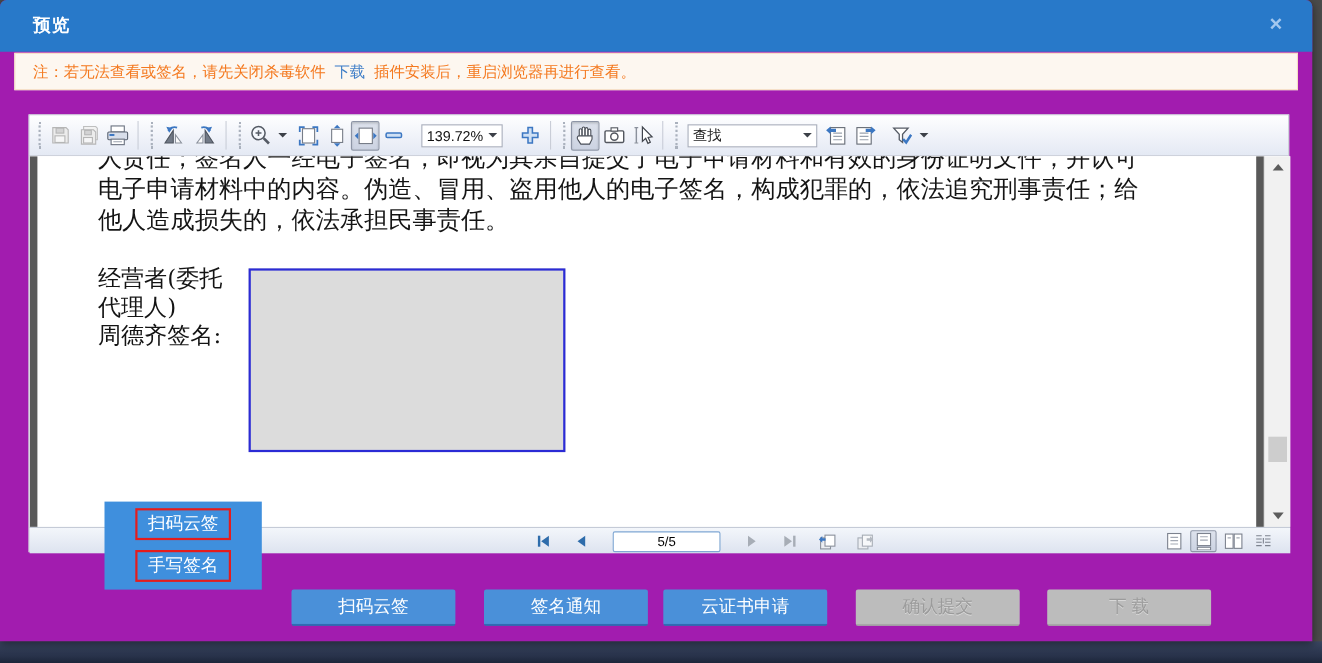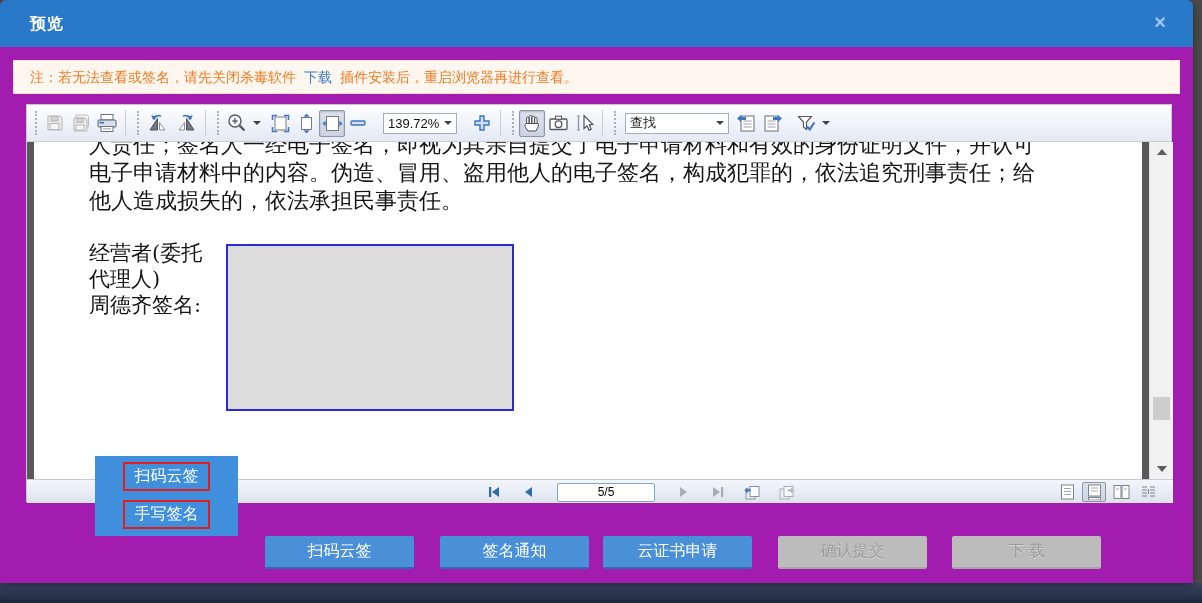--- a/index.html
+++ b/index.html
@@ -8,39 +8,39 @@
   .bottom-bg{position:absolute;left:0;top:583px;width:1202px;height:20px;
     background:linear-gradient(#3a4661,#273149 70%,#1b2539)}
   .dialog{position:absolute;left:0;top:0;width:1193px;height:583px;background:#a21caf;
     border-radius:6px 6px 0 0;box-shadow:0 2px 8px rgba(0,0,0,.45)}
   
   .titlebar{position:absolute;left:0;top:0;width:100%;height:47px;background:#2879c9;border-radius:6px 6px 0 0}
   .title{position:absolute;left:30px;top:0;line-height:47px;color:#fff;font-size:16px;font-weight:bold;letter-spacing:1px}
   .close{position:absolute;right:23px;top:13px;width:20px;height:20px;color:#a3c7ee;font-size:20px;font-weight:bold;
     line-height:19px;text-align:center;cursor:pointer}
   
-  .notice{position:absolute;left:13px;top:60px;width:1167px;height:34px;background:#fdf7f0;border:1px solid #f6ddc5;
+  .notice{position:absolute;left:13px;top:48px;width:1167px;height:34px;background:#fdf7f0;border:1px solid #f6ddc5;
     line-height:32px;padding-left:16px;font-size:14px;color:#f4791f;white-space:nowrap}
   .notice .lnk{color:#3f7ec7;margin:0 8px;cursor:pointer}
   
   .viewer{position:absolute;left:26px;top:104px;width:1146px;height:398px;border:1px solid #c4c9d4;background:#fff}
   .toolbar{position:absolute;left:0;top:0;width:100%;height:37px;display:flex;align-items:center;
     background:linear-gradient(#fefeff,#e4e9f4);border-bottom:1px solid #c9ced9;padding:0 2px}
   .grip{width:3px;height:24px;border-left:2px dotted #aab1bd;margin:0 4px 0 6px}
   .sep{width:1px;height:26px;background:#c9cdd7;margin:0 5px}
   .tbtn{min-width:26px;height:27px;display:flex;align-items:center;justify-content:center;border:1px solid transparent;
     border-radius:2px;cursor:pointer;padding:0 1px}
   .tbtn.pressed{background:linear-gradient(#dde2ec,#ccd3e2);border:1px solid #8d95a6;box-shadow:inset 0 1px 2px rgba(0,0,0,.2)}
   .tbtn.disabled{opacity:.95}
   .caret{width:0;height:0;border-left:4px solid transparent;border-right:4px solid transparent;border-top:4px solid #3c4048;margin-left:3px}
   .combo{height:21px;background:#fff;border:1px solid #a7adbb;display:flex;align-items:center;
     padding:0 4px;font-size:13px;color:#111;cursor:pointer}
   .combo .caret{margin-left:auto}
   .combo.zoom{width:74px;margin:0 12px}
-  .combo.find{width:104px;margin:0 4px;color:#222}
+  .combo.find{width:118px;margin:0 4px;color:#222}
   
   .doc-area{position:absolute;left:0;top:37px;width:1146px;height:337px;background:#fff;overflow:hidden}
   .page-edge{position:absolute;top:0;bottom:0;width:7px;background:#595959}
   .page-edge.left{left:0}
   .page-edge.right{left:1115px}
   .doc-text{position:absolute;left:62px;top:-11px;width:1010px;font-family:"DejaVu Serif","Liberation Serif",serif;
     font-size:22px;line-height:28px;color:#141414}
   .sig-label{position:absolute;left:62px;top:98px;font-family:"DejaVu Serif","Liberation Serif",serif;
     font-size:21px;line-height:26px;color:#141414}
   .sig-box{position:absolute;left:199px;top:102px;width:288px;height:167px;background:#dcdcdc;border:2px solid #2b2bd5}

